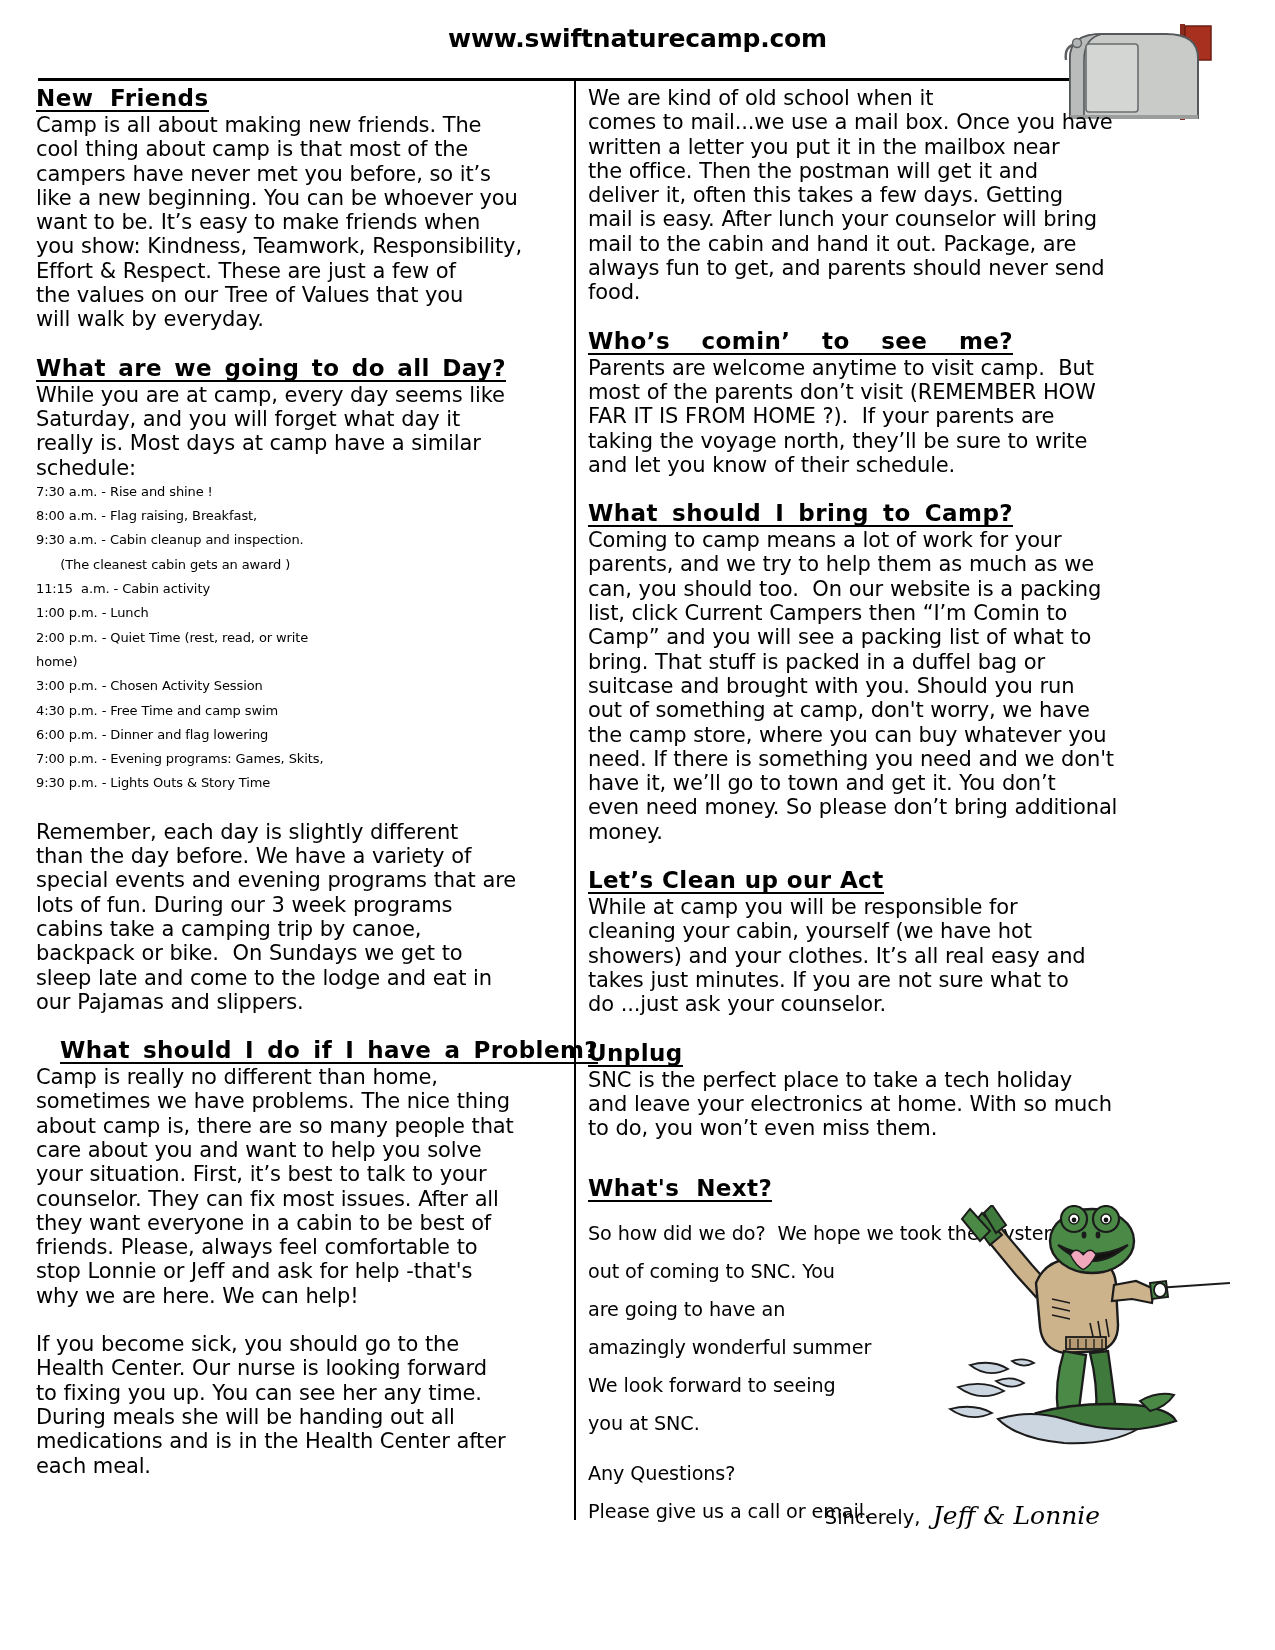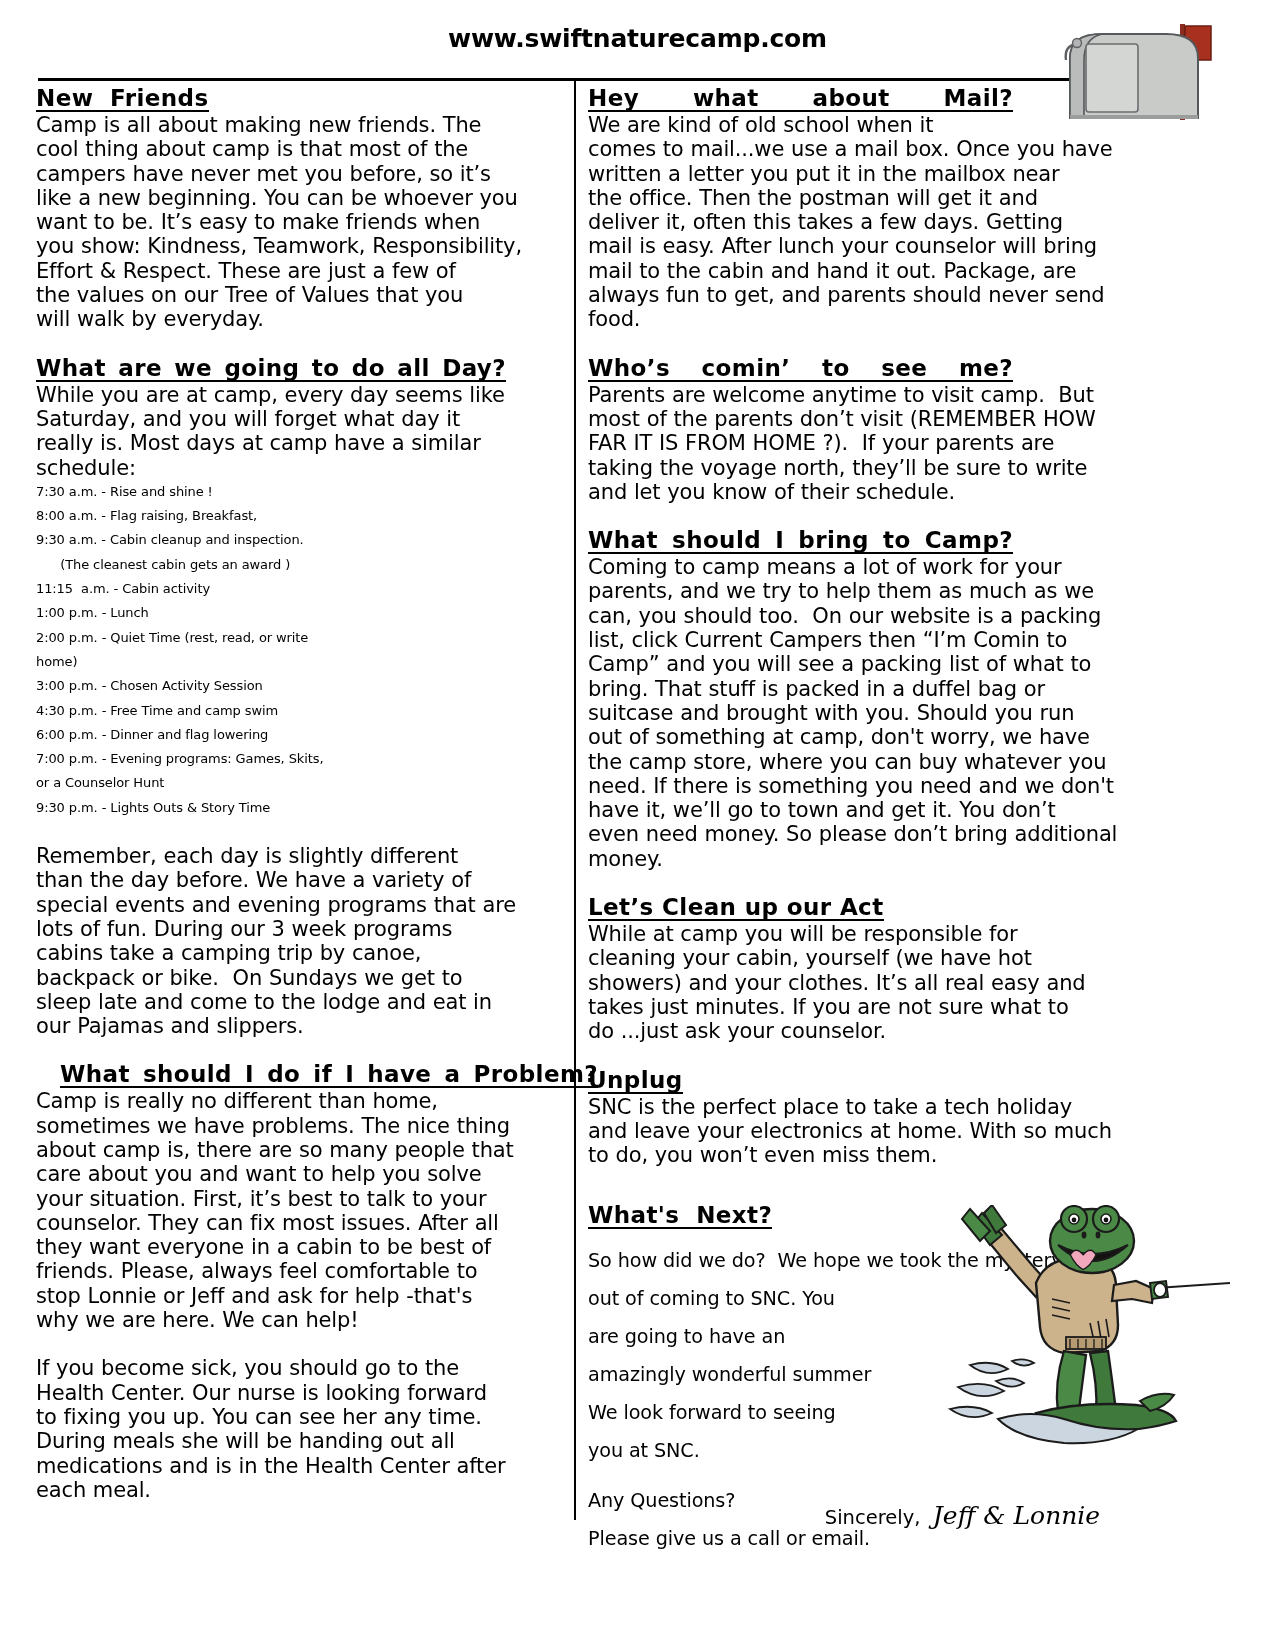--- a/index.html
+++ b/index.html
@@ -166,21 +166,20 @@
     <p class="sched">9:30 a.m. - Cabin cleanup and inspection.</p>
     <p class="sched">      (The cleanest cabin gets an award )</p>
     <p class="sched">11:15  a.m. - Cabin activity</p>
     <p class="sched">1:00 p.m. - Lunch</p>
     <p class="sched">2:00 p.m. - Quiet Time (rest, read, or write</p>
     <p class="sched">home)</p>
     <p class="sched">3:00 p.m. - Chosen Activity Session</p>
     <p class="sched">4:30 p.m. - Free Time and camp swim</p>
     <p class="sched">6:00 p.m. - Dinner and flag lowering</p>
     <p class="sched">7:00 p.m. - Evening programs: Games, Skits,</p>
-    <p class="sched">or a Counselor Hunt</p>
     <p class="sched">9:30 p.m. - Lights Outs &amp; Story Time</p>
 
     <div class="gap"></div>
 
     <p class="body">Remember, each day is slightly different
 than the day before. We have a variety of
 special events and evening programs that are
 lots of fun. During our 3 week programs
 cabins take a camping trip by canoe,
 backpack or bike.  On Sundays we get to
@@ -208,21 +207,20 @@
 Health Center. Our nurse is looking forward
 to fixing you up. You can see her any time.
 During meals she will be handing out all
 medications and is in the Health Center after
 each meal.</p>
   </div>
 
   <div class="col col-right">
 
     
-    <h2 class="sec spread wide3">Hey what about Mail?</h2>
     <p class="body">We are kind of old school when it
 comes to mail...we use a mail box. Once you have</p>
     <p class="body">written a letter you put it in the mailbox near
 the office. Then the postman will get it and
 deliver it, often this takes a few days. Getting
 mail is easy. After lunch your counselor will bring
 mail to the cabin and hand it out. Package, are
 always fun to get, and parents should never send
 food.</p>
 

